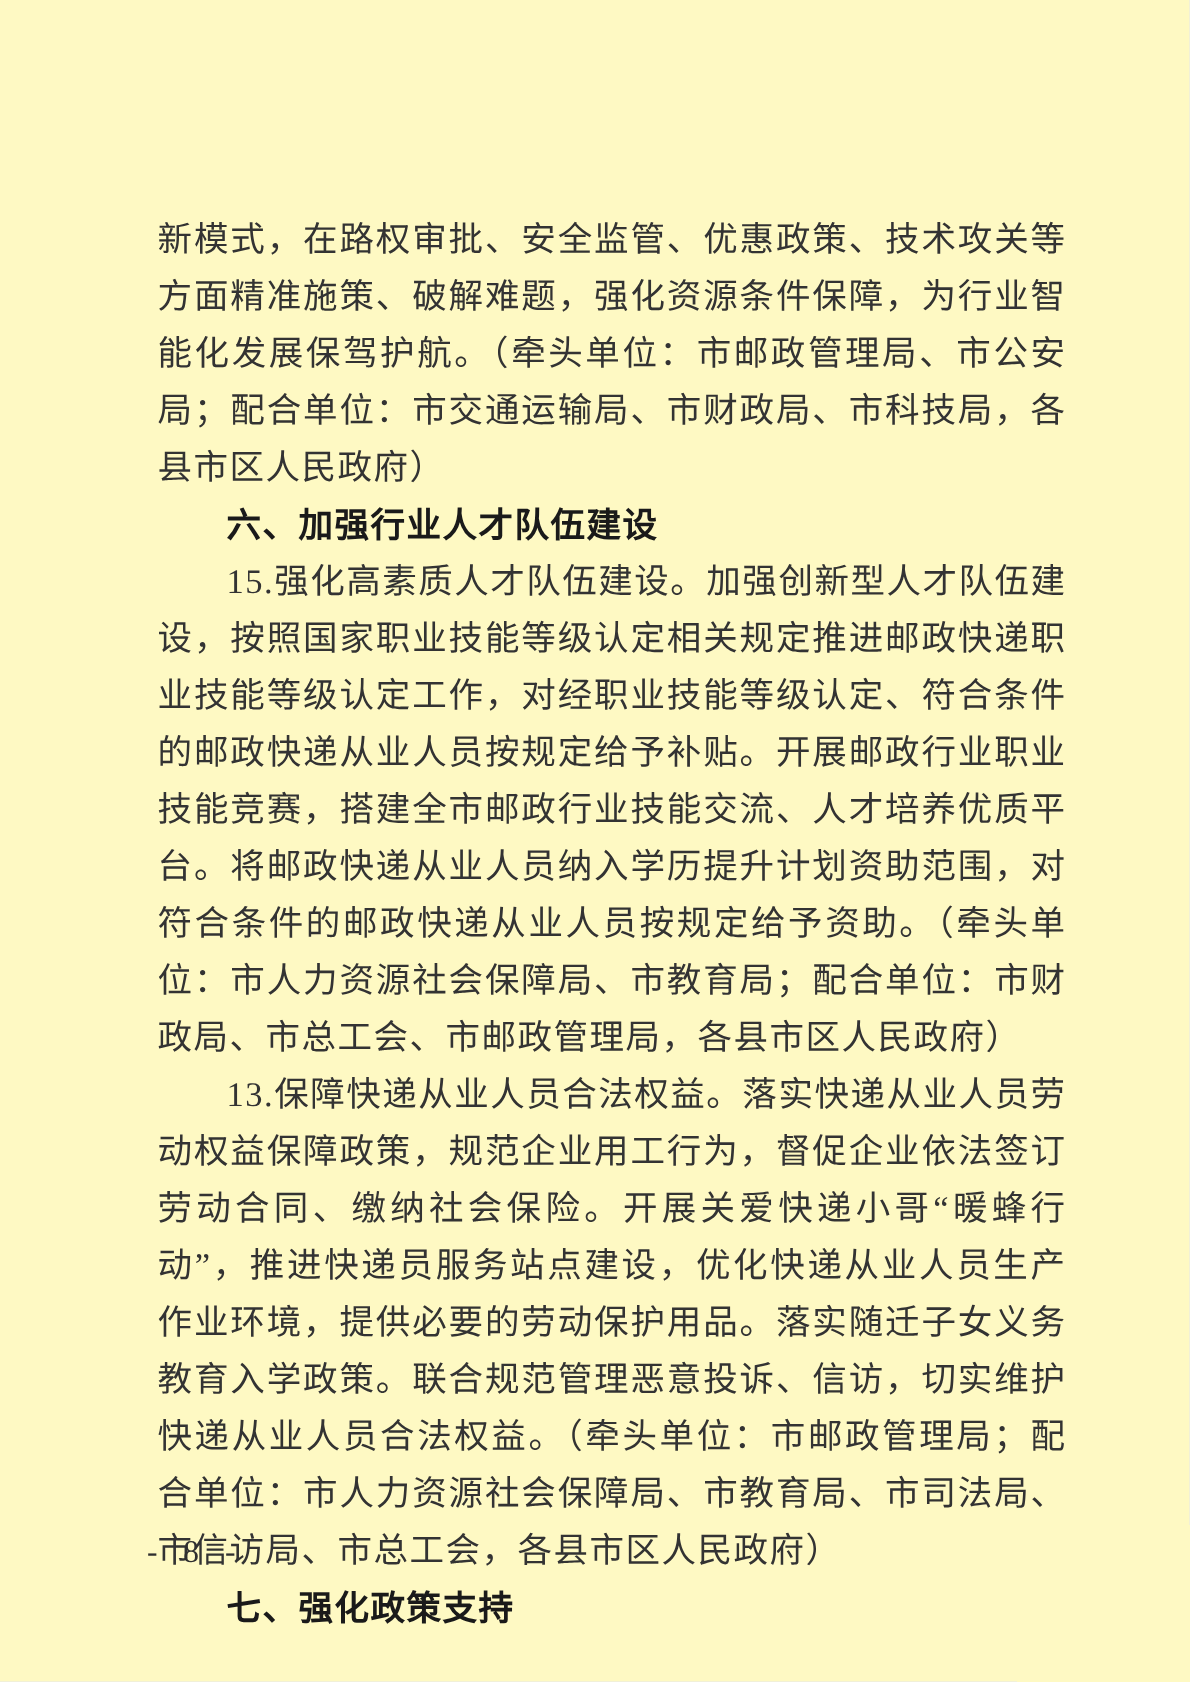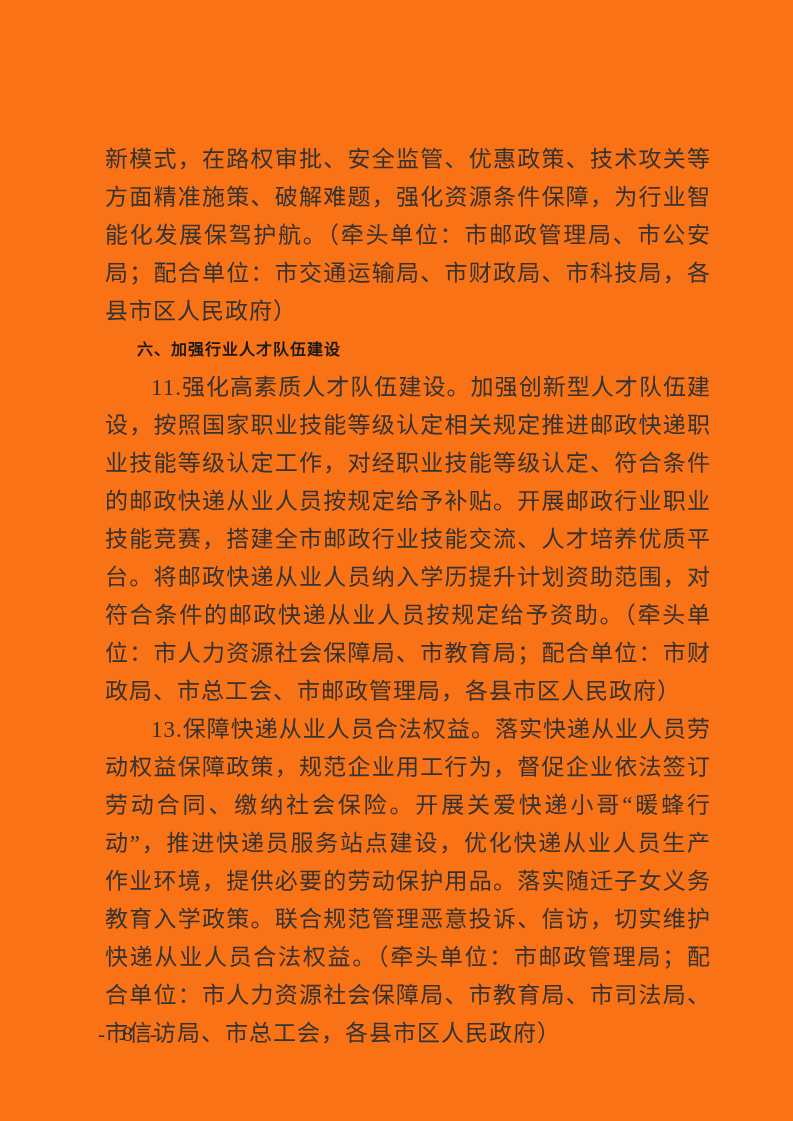--- a/index.html
+++ b/index.html
@@ -4,21 +4,21 @@
 <style>
   html, body {
     margin: 0;
     padding: 0;
     background: #e8e8e8;
   }
   .scan-page {
     position: relative;
     width: 793px;
     height: 1121px;
-    background: #f97316;
+    background: #fef9c3;
     overflow: hidden;
     font-family: "Liberation Serif", "DejaVu Serif", serif;
   }
   .content {
     position: absolute;
     left: 105px;
     top: 141px;
     width: 606px;
     color: #333333;
     font-size: 23px;
@@ -30,21 +30,21 @@
     margin: 0;
     text-indent: 2em;
     letter-spacing: 1px;
   }
   p.continuation {
     text-indent: 0;
   }
   .section-heading {
     margin: 0;
     text-indent: 2em;
-    font-size: 16px;
+    font-size: 23px;
     line-height: 38px;
     font-weight: bold;
     color: #1a1a1a;
     font-family: "Liberation Sans", "DejaVu Sans", sans-serif;
     letter-spacing: 1px;
   }
   .page-number {
     position: absolute;
     left: 98px;
     top: 1022px;
@@ -58,22 +58,23 @@
 <body>
 
 <div class="scan-page">
 
   <div class="content">
 
     <p class="body-para continuation">新模式，在路权审批、安全监管、优惠政策、技术攻关等方面精准施策、破解难题，强化资源条件保障，为行业智能化发展保驾护航。（牵头单位：市邮政管理局、市公安局；配合单位：市交通运输局、市财政局、市科技局，各县市区人民政府）</p>
 
     <p class="section-heading">六、加强行业人才队伍建设</p>
 
-    <p class="body-para">11.强化高素质人才队伍建设。加强创新型人才队伍建设，按照国家职业技能等级认定相关规定推进邮政快递职业技能等级认定工作，对经职业技能等级认定、符合条件的邮政快递从业人员按规定给予补贴。开展邮政行业职业技能竞赛，搭建全市邮政行业技能交流、人才培养优质平台。将邮政快递从业人员纳入学历提升计划资助范围，对符合条件的邮政快递从业人员按规定给予资助。（牵头单位：市人力资源社会保障局、市教育局；配合单位：市财政局、市总工会、市邮政管理局，各县市区人民政府）</p>
+    <p class="body-para">15.强化高素质人才队伍建设。加强创新型人才队伍建设，按照国家职业技能等级认定相关规定推进邮政快递职业技能等级认定工作，对经职业技能等级认定、符合条件的邮政快递从业人员按规定给予补贴。开展邮政行业职业技能竞赛，搭建全市邮政行业技能交流、人才培养优质平台。将邮政快递从业人员纳入学历提升计划资助范围，对符合条件的邮政快递从业人员按规定给予资助。（牵头单位：市人力资源社会保障局、市教育局；配合单位：市财政局、市总工会、市邮政管理局，各县市区人民政府）</p>
 
     <p class="body-para">13.保障快递从业人员合法权益。落实快递从业人员劳动权益保障政策，规范企业用工行为，督促企业依法签订劳动合同、缴纳社会保险。开展关爱快递小哥“暖蜂行动”，推进快递员服务站点建设，优化快递从业人员生产作业环境，提供必要的劳动保护用品。落实随迁子女义务教育入学政策。联合规范管理恶意投诉、信访，切实维护快递从业人员合法权益。（牵头单位：市邮政管理局；配合单位：市人力资源社会保障局、市教育局、市司法局、市信访局、市总工会，各县市区人民政府）</p>
 
+    <p class="section-heading">七、强化政策支持</p>
 
   </div>
 
   <div class="page-number">- 8 -</div>
 
 </div>
 
 </body></html>

